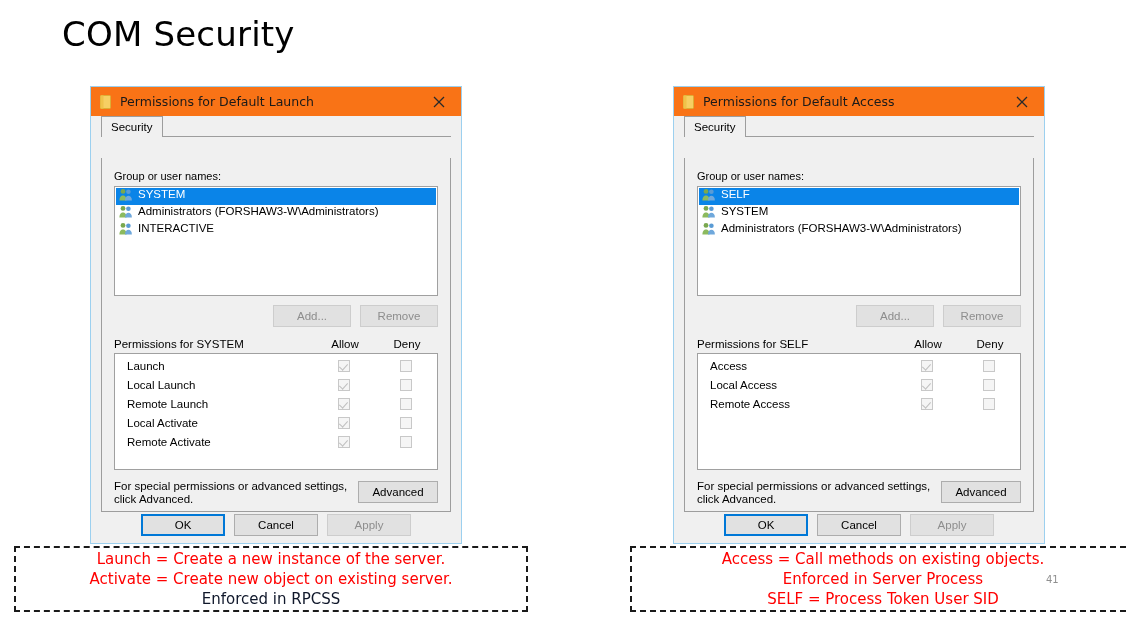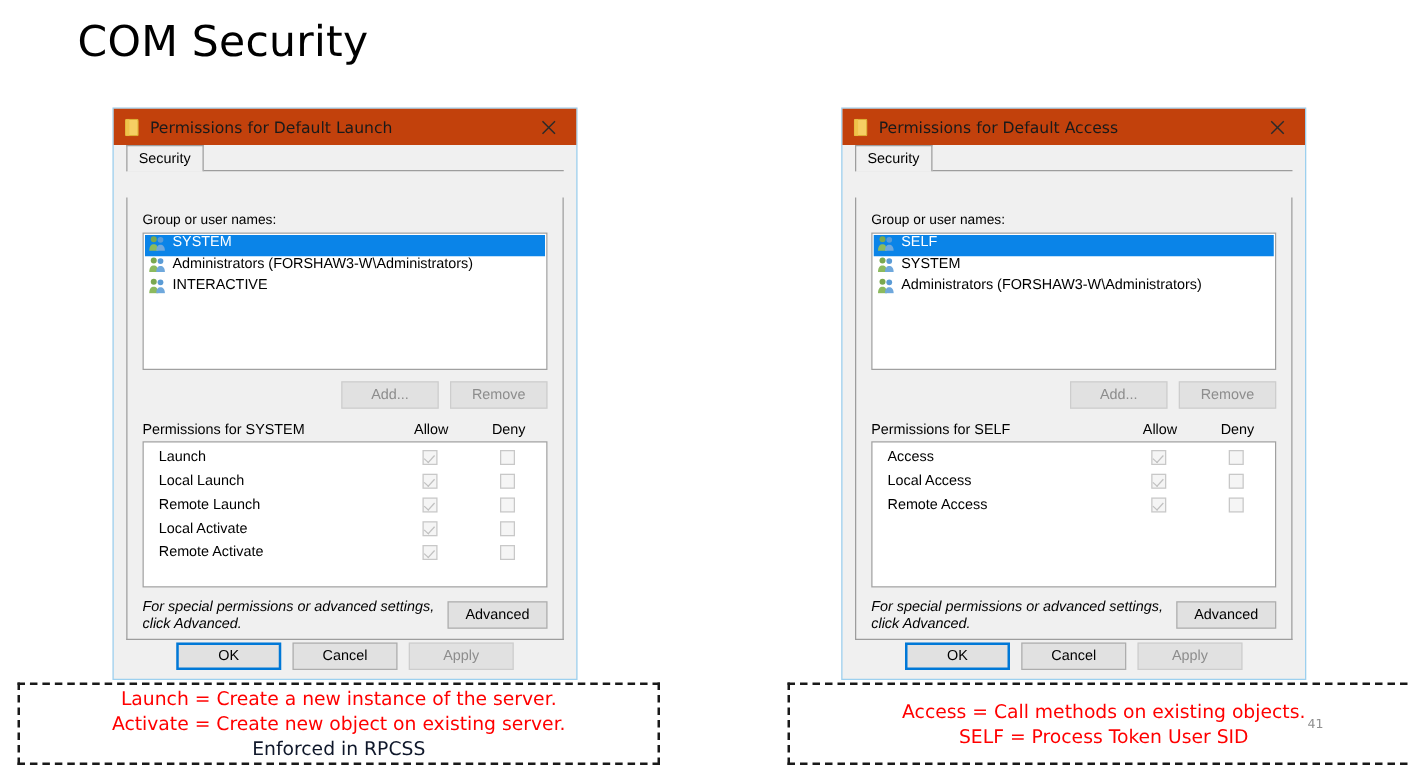--- a/index.html
+++ b/index.html
@@ -36,21 +36,21 @@
     box-sizing: border-box;
     font-family: "Liberation Sans", sans-serif;
     font-size: 11.5px;
     color: #000000;
   }
   .dialog.left  { left: 90px;  top: 86px; width: 372px; height: 458px; }
   .dialog.right { left: 673px; top: 86px; width: 372px; height: 458px; }
 
   .titlebar {
     height: 29px;
-    background: #c2410c;
+    background: #f97316;
     display: flex;
     align-items: center;
     padding: 0 0 0 9px;
     box-sizing: border-box;
     position: relative;
   }
   .folder-icon {
     width: 11px;
     height: 14px;
     flex: 0 0 auto;
@@ -231,21 +231,20 @@
   .adv-area {
     display: flex;
     align-items: flex-start;
     margin-top: 9px;
   }
   .adv-text {
     flex: 1 1 auto;
     font-size: 11.5px;
     line-height: 13px;
     padding-top: 1px;
-    font-style: italic;
   }
   .btn-advanced {
     width: 80px;
     height: 22px;
     background: #e1e1e1;
     border: 1px solid #adadad;
     font-size: 11.5px;
     display: flex;
     align-items: center;
     justify-content: center;
@@ -554,17 +553,18 @@
   </div>
 
 <div id="callouts-host">
     <div class="callout left">
       <div class="cline" style="color: rgb(255, 0, 0);">Launch = Create a new instance of the server.</div>
       <div class="cline" style="color: rgb(255, 0, 0);">Activate = Create new object on existing server.</div>
       <div class="cline" style="color: #0f172a;">Enforced in RPCSS</div>
     </div>
     <div class="callout right">
       <div class="cline" style="color: rgb(255, 0, 0);">Access = Call methods on existing objects.</div>
+      <div class="cline" style="color: rgb(255, 0, 0);">Enforced in Server Process</div>
       <div class="cline" style="color: rgb(255, 0, 0);">SELF = Process Token User SID</div>
     </div>
   </div>
 
 <div class="slide-number">41</div>
 
 </body></html>

